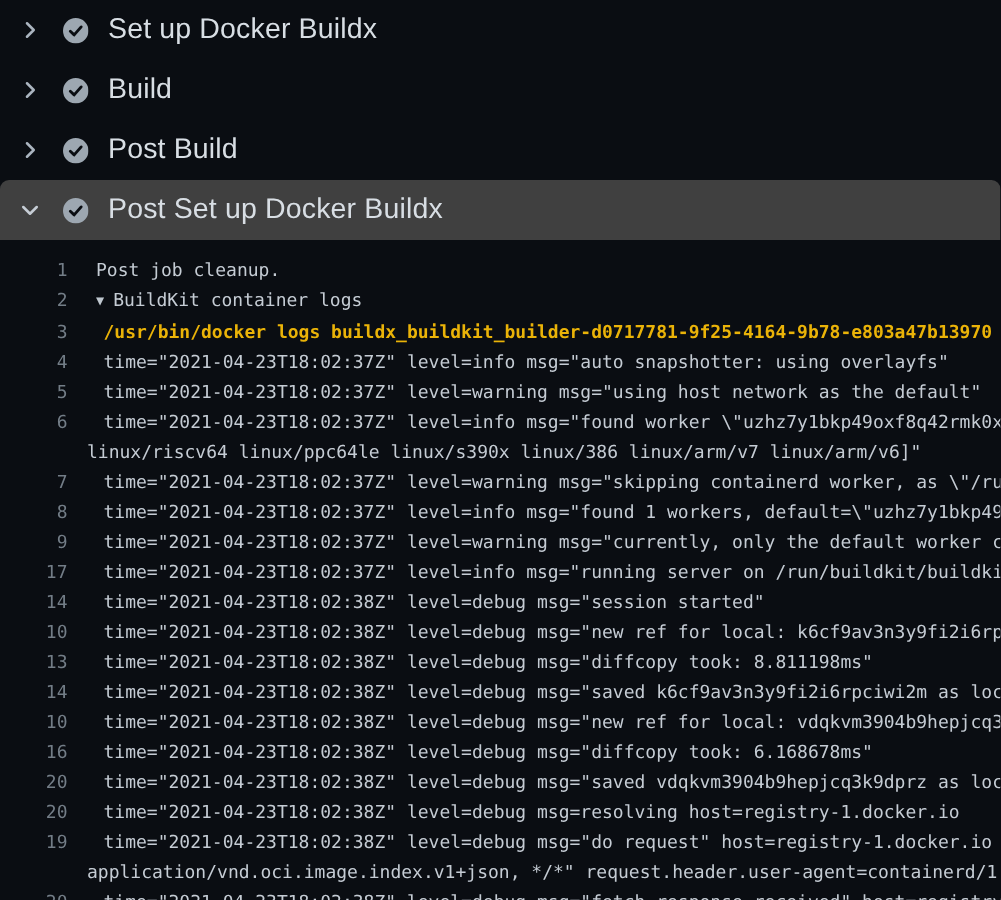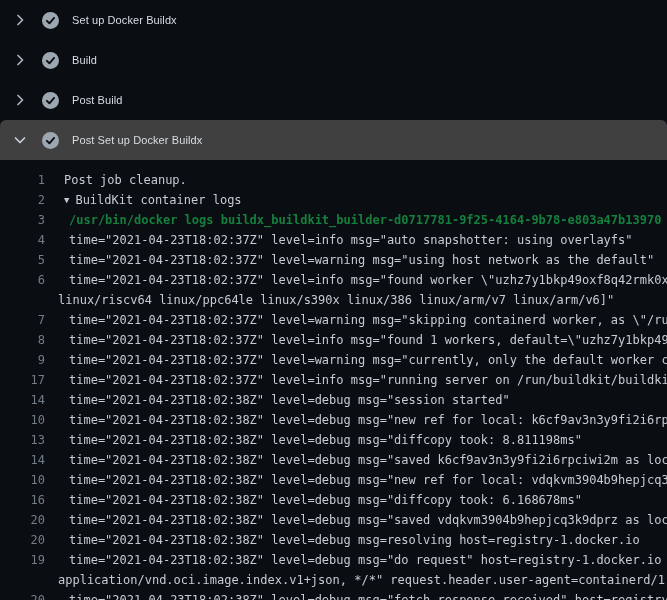--- a/index.html
+++ b/index.html
@@ -30,21 +30,21 @@
     justify-content: center;
     flex-shrink: 0;
   }
   .status {
     width: 17px; height: 17px;
     margin-left: 14px;
     flex-shrink: 0;
   }
   .step-label {
     margin-left: 13px;
-    font-size: 11px;
+    font-size: 19px;
     color: #d8dee4;
     letter-spacing: 0.1px;
   }
 
   
   .log-area {
     padding-top: 10px;
     font-family: "DejaVu Sans Mono", "Liberation Mono", monospace;
     font-size: 12px;
     line-height: 20px;
@@ -59,21 +59,21 @@
     user-select: none;
   }
   .lc {
     padding-left: 19px;
     overflow: hidden;
     white-space: pre;
     flex: 1;
   }
   .lc.ind { padding-left: 24px; }
   .lc.wrap { padding-left: 13px; }
-  .lc.cmd { color: #15803d; font-weight: bold; }
+  .lc.cmd { color: #eab308; font-weight: bold; }
   .tri {
     display: inline-block;
     font-size: 9px;
     color: #bfc7cf;
     margin-right: 6px;
     vertical-align: 1px;
   }
 </style>
 </head>
 <body>

